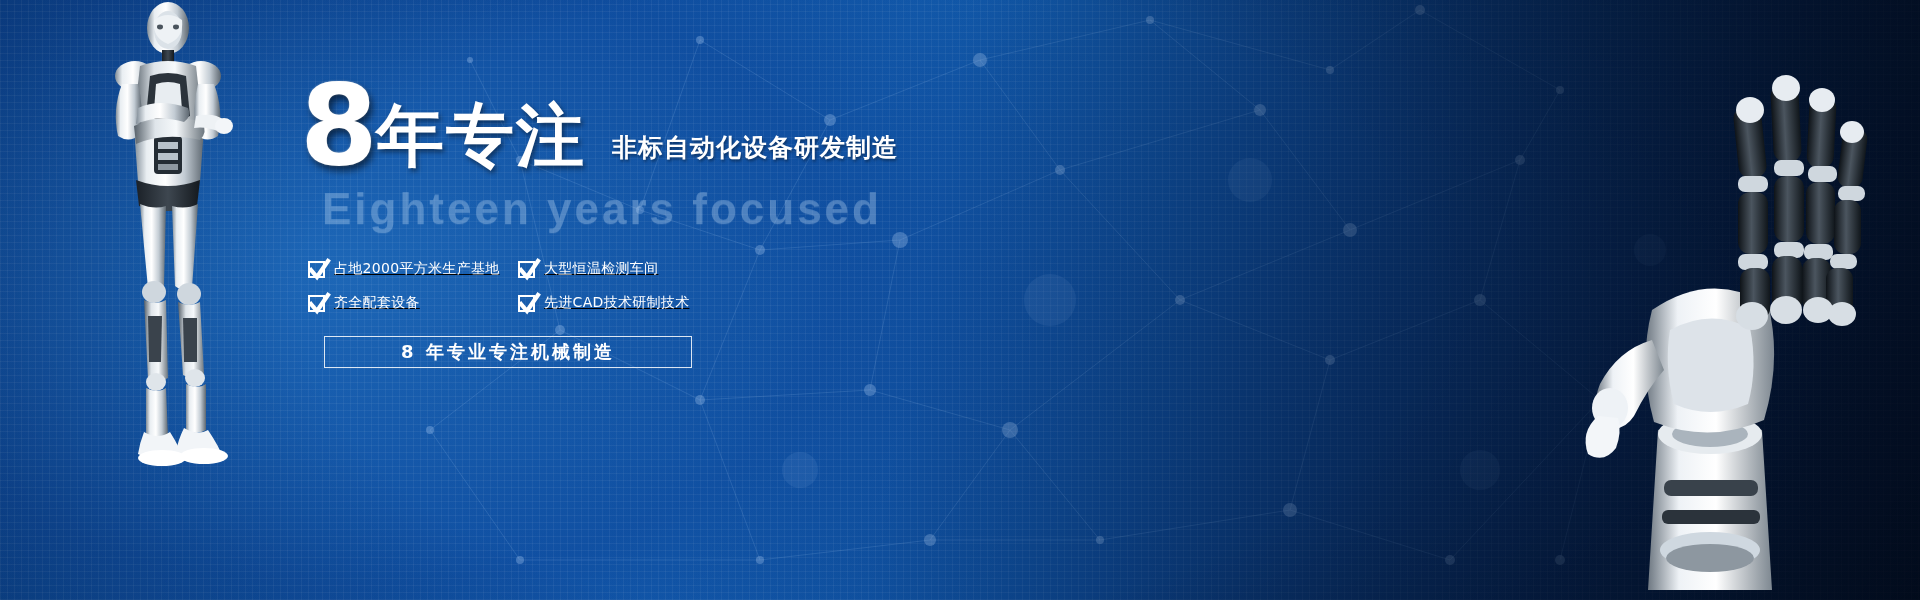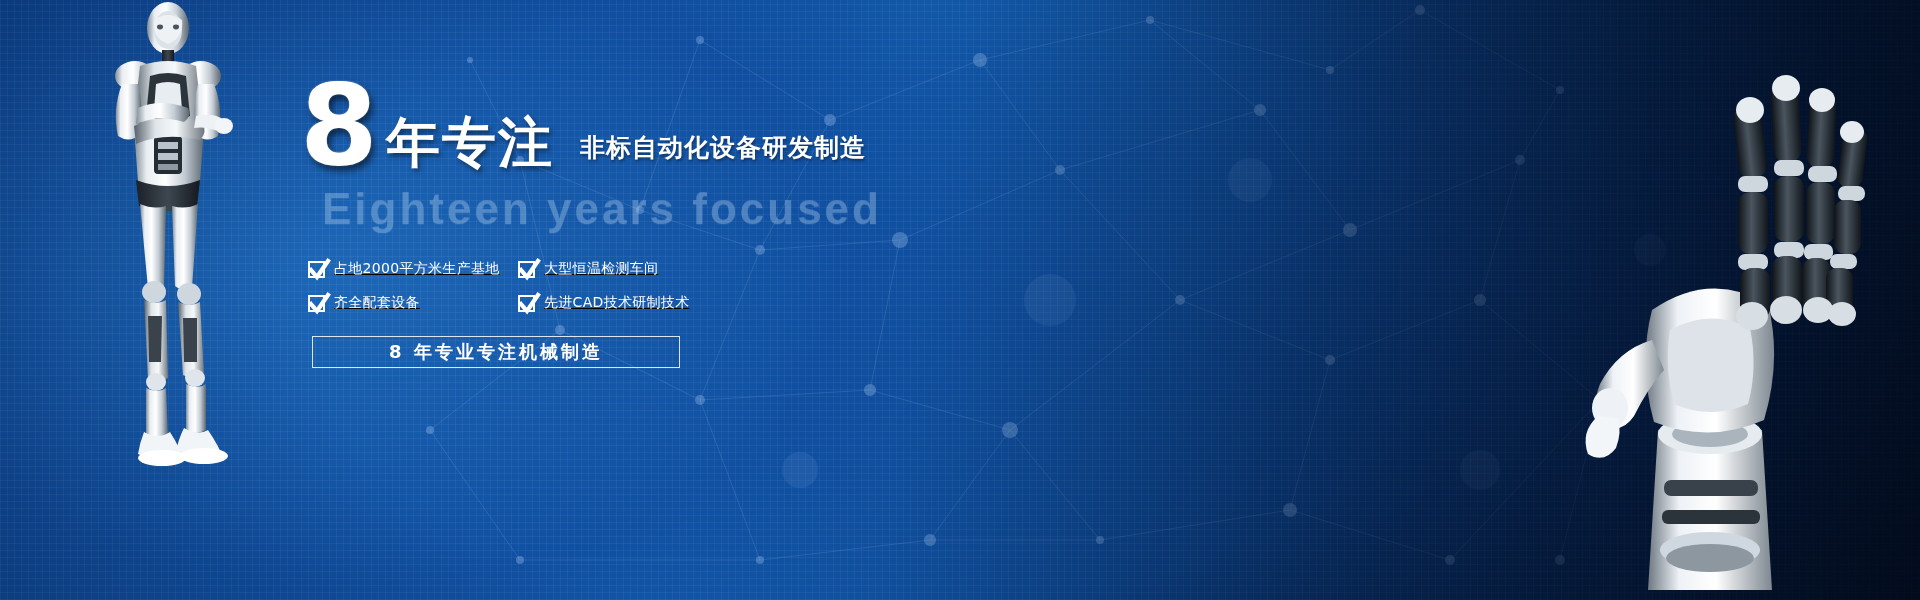--- a/index.html
+++ b/index.html
@@ -37,22 +37,22 @@
 
   .title-row { display:flex; align-items:flex-end; gap:0; }
   .big8 {
     font-family:"DejaVu Sans", sans-serif;
     font-size:112px; font-weight:bold; line-height:0.95; color:#ffffff;
     letter-spacing:-2px;
     text-shadow: 3px 5px 7px rgba(0,0,0,0.55), 0 0 2px rgba(255,255,255,0.5);
   }
   .zhu {
     font-family:"DejaVu Sans", sans-serif;
-    font-size:54px; font-weight:bold; color:#ffffff; letter-spacing:2px;
-    line-height:1; margin-left:10px; padding-bottom:8px;
+    font-size:68px; font-weight:bold; color:#ffffff; letter-spacing:2px;
+    line-height:1; padding-bottom:8px;
     text-shadow: 2px 3px 5px rgba(0,0,0,0.45);
   }
   .subtitle {
     font-family:"DejaVu Sans", sans-serif;
     font-size:25px; font-weight:bold; color:#ffffff; letter-spacing:1px;
     margin-left:26px; padding-bottom:14px; white-space:nowrap;
     text-shadow: 1px 2px 3px rgba(0,0,0,0.4);
   }
 
   .eng {
@@ -66,21 +66,21 @@
   .features { margin-top:26px; margin-left:8px; width:420px;
               display:grid; grid-template-columns:210px 210px; row-gap:16px; }
   .feat { display:flex; align-items:center; gap:9px;text-decoration:underline; }
   .tick { width:17px; height:17px; flex:0 0 17px; position:relative;
           border:2px solid #ffffff; background:transparent; }
   .tick svg { position:absolute; left:-3px; top:-5px; width:24px; height:24px; }
   .feat-label { font-family:"DejaVu Sans", sans-serif; font-size:14px;
                 color:#ffffff; white-space:nowrap; letter-spacing:0.3px; }
 
   .tagline-box {
-    margin-top:24px; margin-left:12px; width:368px; height:32px;
+    margin-top:24px; margin-left:24px; width:368px; height:32px;
     border:1px solid rgba(255,255,255,0.85);
     display:flex; align-items:center; justify-content:center;
   }
   .tagline {
     font-family:"DejaVu Sans", sans-serif; font-size:18px; font-weight:bold;
     color:#ffffff; letter-spacing:3px;
   }
 
   
   .robot { position:absolute; left:78px; top:0px; width:180px; height:490px; }

